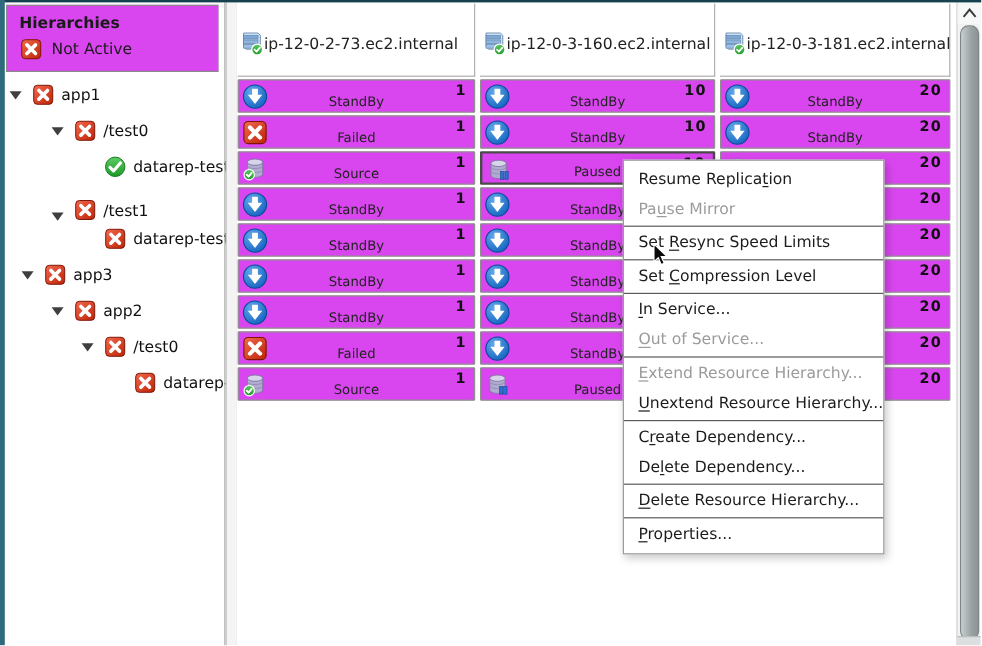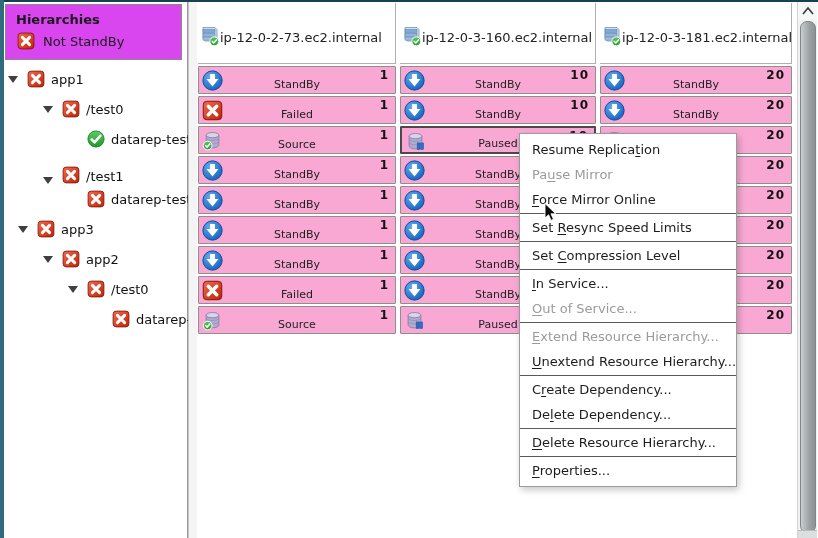--- a/index.html
+++ b/index.html
@@ -25,21 +25,21 @@
   .icon svg { display:block; }
 
   
   .splitter { position:absolute; left:188px; top:2px; width:8px; height:536px; background:#f4f4f4; border-left:1px solid #c4c4c4; border-right:1px solid #c4c4c4; }
 
   
   .grid { position:absolute; left:197px; top:0; width:600px; height:538px; background:#fff; }
   .grid-col { position:absolute; top:0; }
   .server-header { height:55px; margin-top:3px; border-right:1px solid #b0b0b0; border-bottom:1px solid #b0b0b0; display:flex; align-items:center; padding-top:5px; box-sizing:content-box; }
   .server-name { font-size:13px; color:#222; margin-top:3px; white-space:nowrap; }
-  .cell { position:relative; box-sizing:border-box; height:28px; margin-top:2px; background:#f9a8d4; border:1px solid #8f8f8f; border-radius:1px; }
+  .cell { position:relative; box-sizing:border-box; height:28px; margin-top:2px; background:#d946ef; border:1px solid #8f8f8f; border-radius:1px; }
   .cell.selected { border:2px solid #4a4a4a; }
   .cell-icon { position:absolute; left:3px; top:3px; }
   .cell-label { position:absolute; left:0; right:0; bottom:2px; text-align:center; font-size:11px; color:#222; }
   .cell-value { position:absolute; top:1px; right:6px; font-size:12px; font-weight:bold; color:#111; letter-spacing:1px; }
 
   
   .vscroll { position:absolute; left:797px; top:2px; width:20px; height:536px; background:#f1f3f3; border-left:1px solid #d2d2d2; box-sizing:border-box; }
   .vscroll-up { position:absolute; top:0; left:0; width:19px; height:18px; display:flex; align-items:center; justify-content:center; background:#f6f7f7; }
   .vscroll-thumb { position:absolute; top:19px; left:2px; width:14px; height:510px; background:linear-gradient(90deg,#c9cecf 0%,#9aa2a3 60%,#8b9394 100%); border:1px solid #7e8687; border-radius:7px; }
   .vscroll-down { position:absolute; bottom:0; left:0; width:19px; height:7px; background:#dcdfdf; border-top:1px solid #b8bcbc; }
@@ -85,21 +85,21 @@
   <div class="sidebar">
     <div class="sidebar-header">
       <div class="sidebar-title">Hierarchies</div>
       <div class="status-row">
         <span class="icon" id="status-icon">
             <svg width="18" height="18" viewBox="0 0 20 20">
               <rect x="1.2" y="1.2" width="17.6" height="17.6" rx="3.4" fill="url(#redg)" stroke="#7c1405" stroke-width="0.9"></rect>
               <path d="M6 6 L14 14 M14 6 L6 14" stroke="#fff" stroke-width="3.3" stroke-linecap="round"></path>
             </svg>
           </span>
-        <span>Not StandBy</span>
+        <span>Not Active</span>
       </div>
     </div>
     <div class="tree" id="tree">
         <div class="tree-row" style="padding-left: 4px;">
           <span class="expander-slot">
             <span class="expander"></span>
           </span>
           <span class="icon">
             <svg width="18" height="18" viewBox="0 0 20 20">
               <rect x="1.2" y="1.2" width="17.6" height="17.6" rx="3.4" fill="url(#redg)" stroke="#7c1405" stroke-width="0.9"></rect>
@@ -545,21 +545,20 @@
         <polyline points="4,9 9,3 14,9" fill="none" stroke="#3a3a3a" stroke-width="1.6"></polyline>
       </svg>
     </div>
     <div class="vscroll-thumb"></div>
     <div class="vscroll-down"></div>
   </div>
 
   <div class="menu" id="menu">
       <div class="menu-item">Resume Replica<span class="mn">t</span>ion</div>
       <div class="menu-item disabled">Pa<span class="mn">u</span>se Mirror</div>
-      <div class="menu-item"><span class="mn">F</span>orce Mirror Online</div>
       <div class="menu-sep"></div>
       <div class="menu-item">Set <span class="mn">R</span>esync Speed Limits</div>
       <div class="menu-sep"></div>
       <div class="menu-item">Set <span class="mn">C</span>ompression Level</div>
       <div class="menu-sep"></div>
       <div class="menu-item"><span class="mn">I</span>n Service...</div>
       <div class="menu-item disabled"><span class="mn">O</span>ut of Service...</div>
       <div class="menu-sep"></div>
       <div class="menu-item disabled"><span class="mn">E</span>xtend Resource Hierarchy...</div>
       <div class="menu-item"><span class="mn">U</span>nextend Resource Hierarchy...</div>

